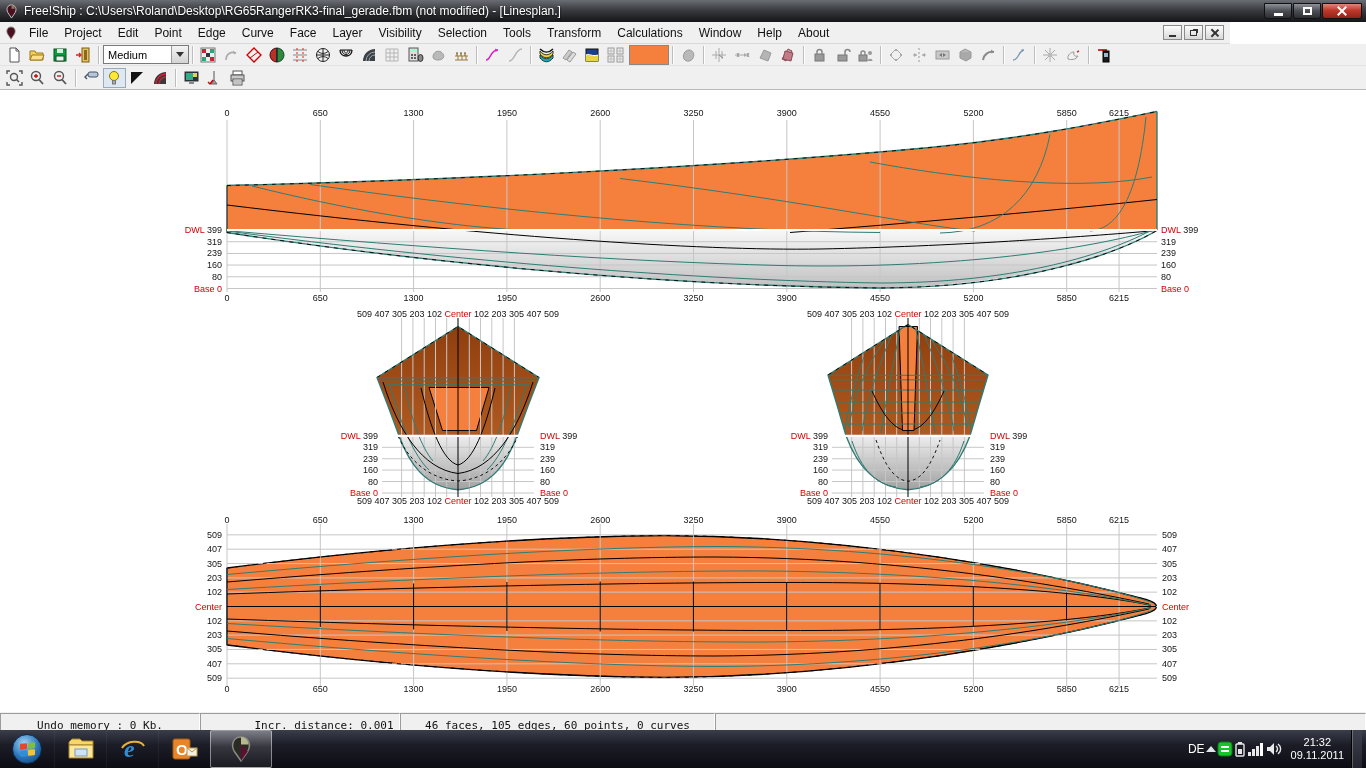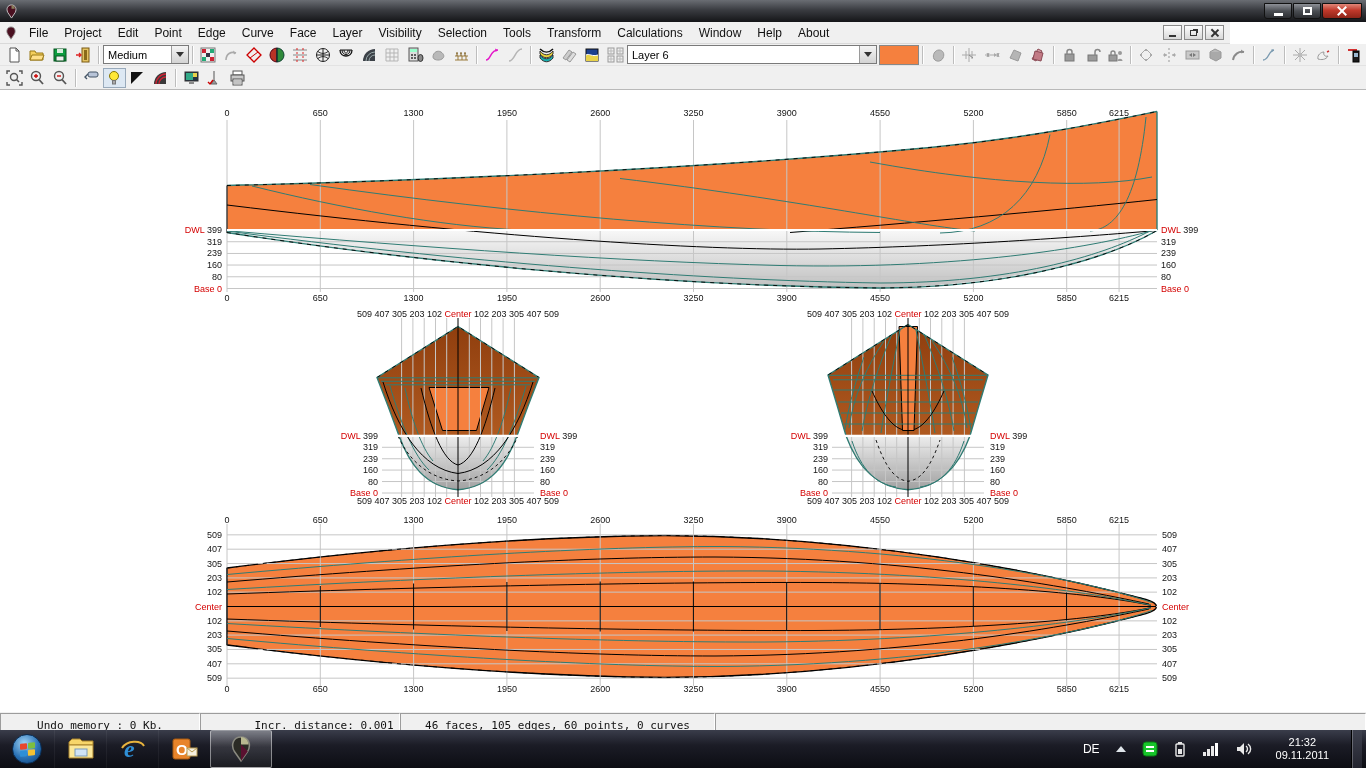--- a/index.html
+++ b/index.html
@@ -76,37 +76,38 @@
   #taskbar { position:absolute; left:0; top:730px; width:1366px; height:38px;
     background:linear-gradient(#3a3d4b,#1b1c26 40%,#0c0d13); display:flex; align-items:center; }
   #start-orb { width:54px; height:38px; display:flex; align-items:center; justify-content:center; }
   #orb { width:30px; height:30px; border-radius:50%; background:radial-gradient(circle at 40% 30%,#9fd3f5,#2a72b5 55%,#0b3a70);
     border:1px solid #0a2c52; display:flex; align-items:center; justify-content:center; }
   #orb .flag { display:grid; grid-template-columns:7px 7px; grid-template-rows:6px 6px; gap:1px; transform:skewY(-6deg); }
   #orb .flag i { border-radius:1px; }
   .task-btn { width:52px; height:38px; display:flex; align-items:center; justify-content:center; border-left:1px solid rgba(255,255,255,.05); }
   .task-btn.active { background:linear-gradient(rgba(255,255,255,.34),rgba(255,255,255,.12) 45%,rgba(255,255,255,.06));
     border:1px solid rgba(255,255,255,.45); border-radius:2px; width:62px; }
-  #tray { margin-left:auto; display:flex; align-items:center; color:#fff; gap:16px; padding-right:4px; }
+  #tray { margin-left:auto; display:flex; align-items:center; color:#fff; gap:1px; padding-right:4px; }
   #tray-lang { font-size:12px; }
   .chev-up { width:0; height:0; border-left:5px solid transparent; border-right:5px solid transparent; border-bottom:6px solid #dfe5ea; }
   #tray-clock { text-align:center; font-size:11px; line-height:13px; padding:0 6px; }
   #show-desktop { width:11px; height:38px; border-left:1px solid #000; background:linear-gradient(#3e414e,#23242e);
     box-shadow:inset 1px 0 0 rgba(255,255,255,.25); }
 </style>
 </head>
 <body>
 
 <div id="app">
 
   <div id="titlebar">
     <svg class="ticon" viewBox="0 0 16 16">
       <path d="M8 1 C12 1 14 5 12 9 L8 15 L4 9 C2 5 4 1 8 1 z" fill="#4a1020" stroke="#c9c9c9" stroke-width="1"></path>
       <path d="M8 1 C10 1 11.5 3 11.5 5 L8 5 z" fill="#8a7f5a"></path>
     </svg>
+    <span id="title-text">Free!Ship : C:\Users\Roland\Desktop\RG65RangerRK3-final_gerade.fbm (not modified) - [Linesplan.]</span>
     <div id="win-controls">
       <div class="wbtn">
           <div class="glyph-min"></div>
         </div>
       <div class="wbtn">
           <div class="glyph-max"></div>
         </div>
       <div class="wbtn close">
           <div class="glyph-x"></div>
         </div>
@@ -299,26 +300,20 @@
       </span>
     <span class="tbi">
         <svg viewBox="0 0 17 16">
           <rect x="1" y="1" width="6" height="6" fill="none" stroke="#999"></rect>
           <rect x="10" y="1" width="6" height="6" fill="none" stroke="#999"></rect>
           <rect x="1" y="9" width="6" height="6" fill="none" stroke="#999"></rect>
           <rect x="10" y="9" width="6" height="6" fill="none" stroke="#999"></rect>
           <path d="M4 1v6M1 4h6M13 1v6M10 4h6M4 9v6M1 12h6M13 9v6M10 12h6" stroke="#bbb"></path>
         </svg>
       </span>
-    <div class="combo" style="width:250px">
-      <span class="val">Layer 6</span>
-      <span class="drop">
-          <i class="arr-dn"></i>
-        </span>
-    </div>
     <div id="layer-swatch"></div>
     <i class="sep"></i>
     <span class="tbi">
         <svg viewBox="0 0 17 16">
           <path d="M4 12c-2-4 1-9 5-9s6 4 4 8-7 4-9 1z" fill="#b9b9b9" stroke="#9a9a9a"></path>
         </svg>
       </span>
     <i class="sep"></i>
     <span class="tbi">
         <svg viewBox="0 0 17 16">

